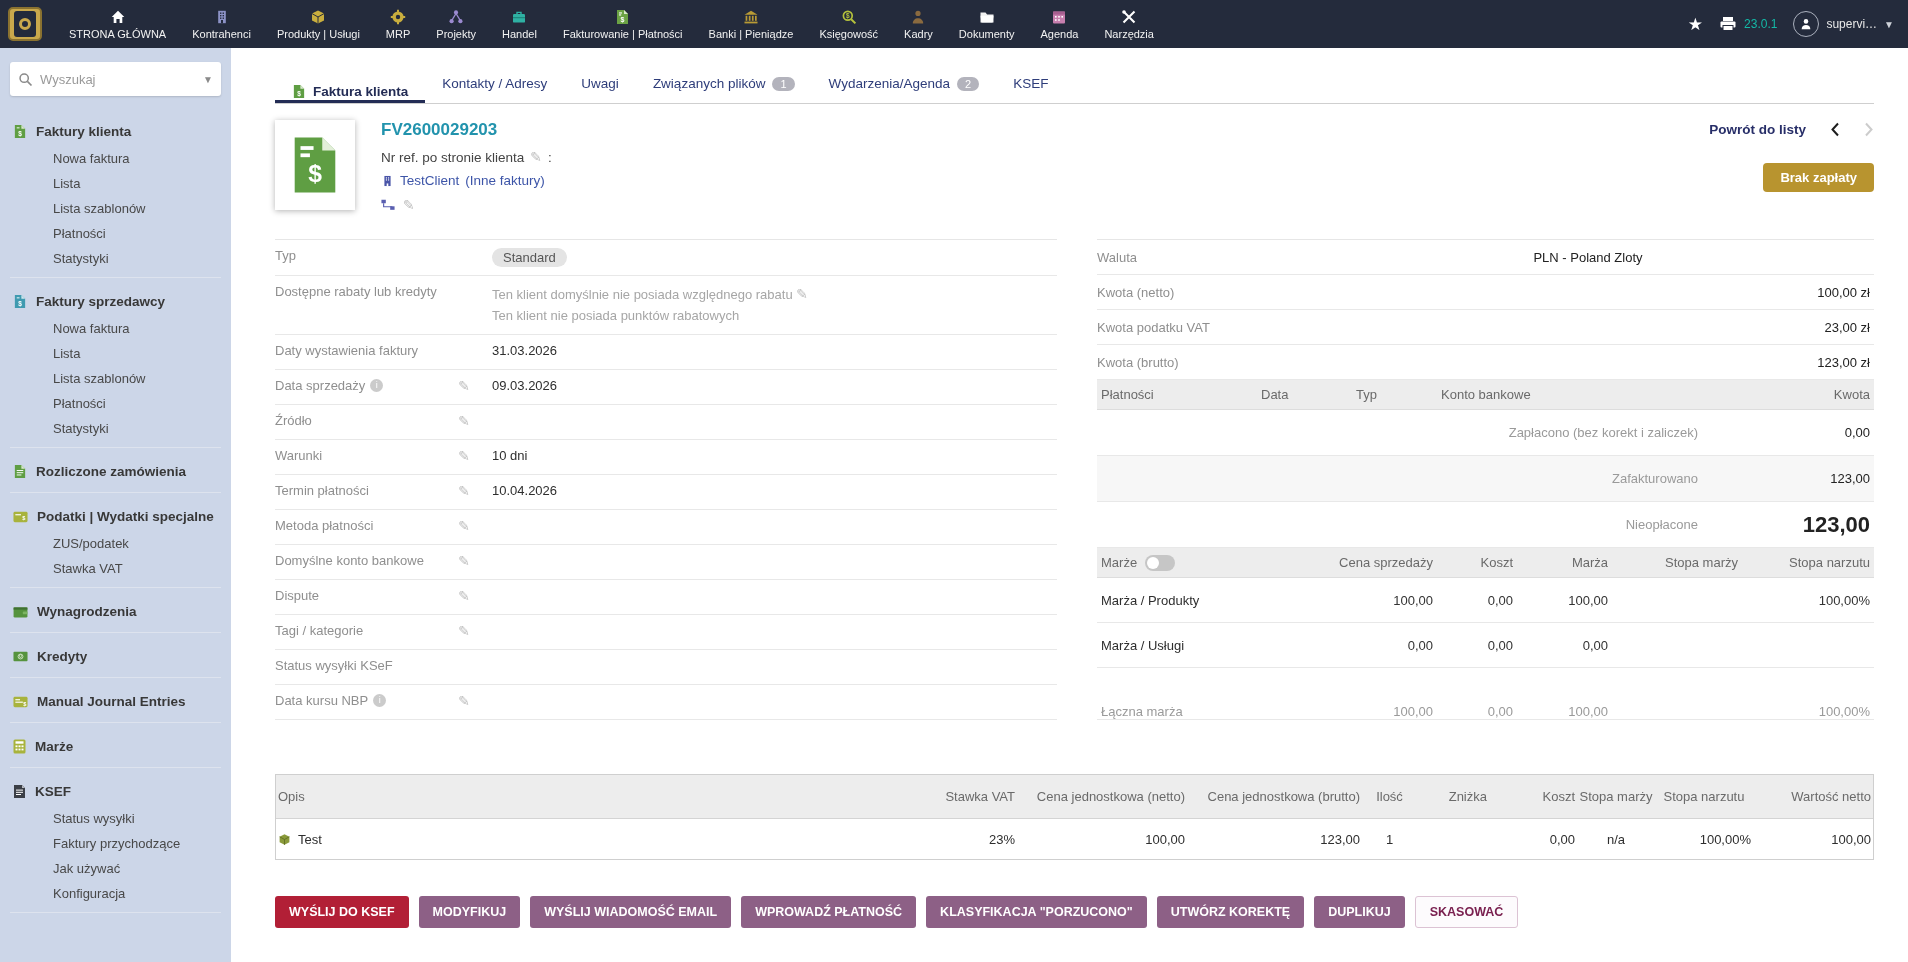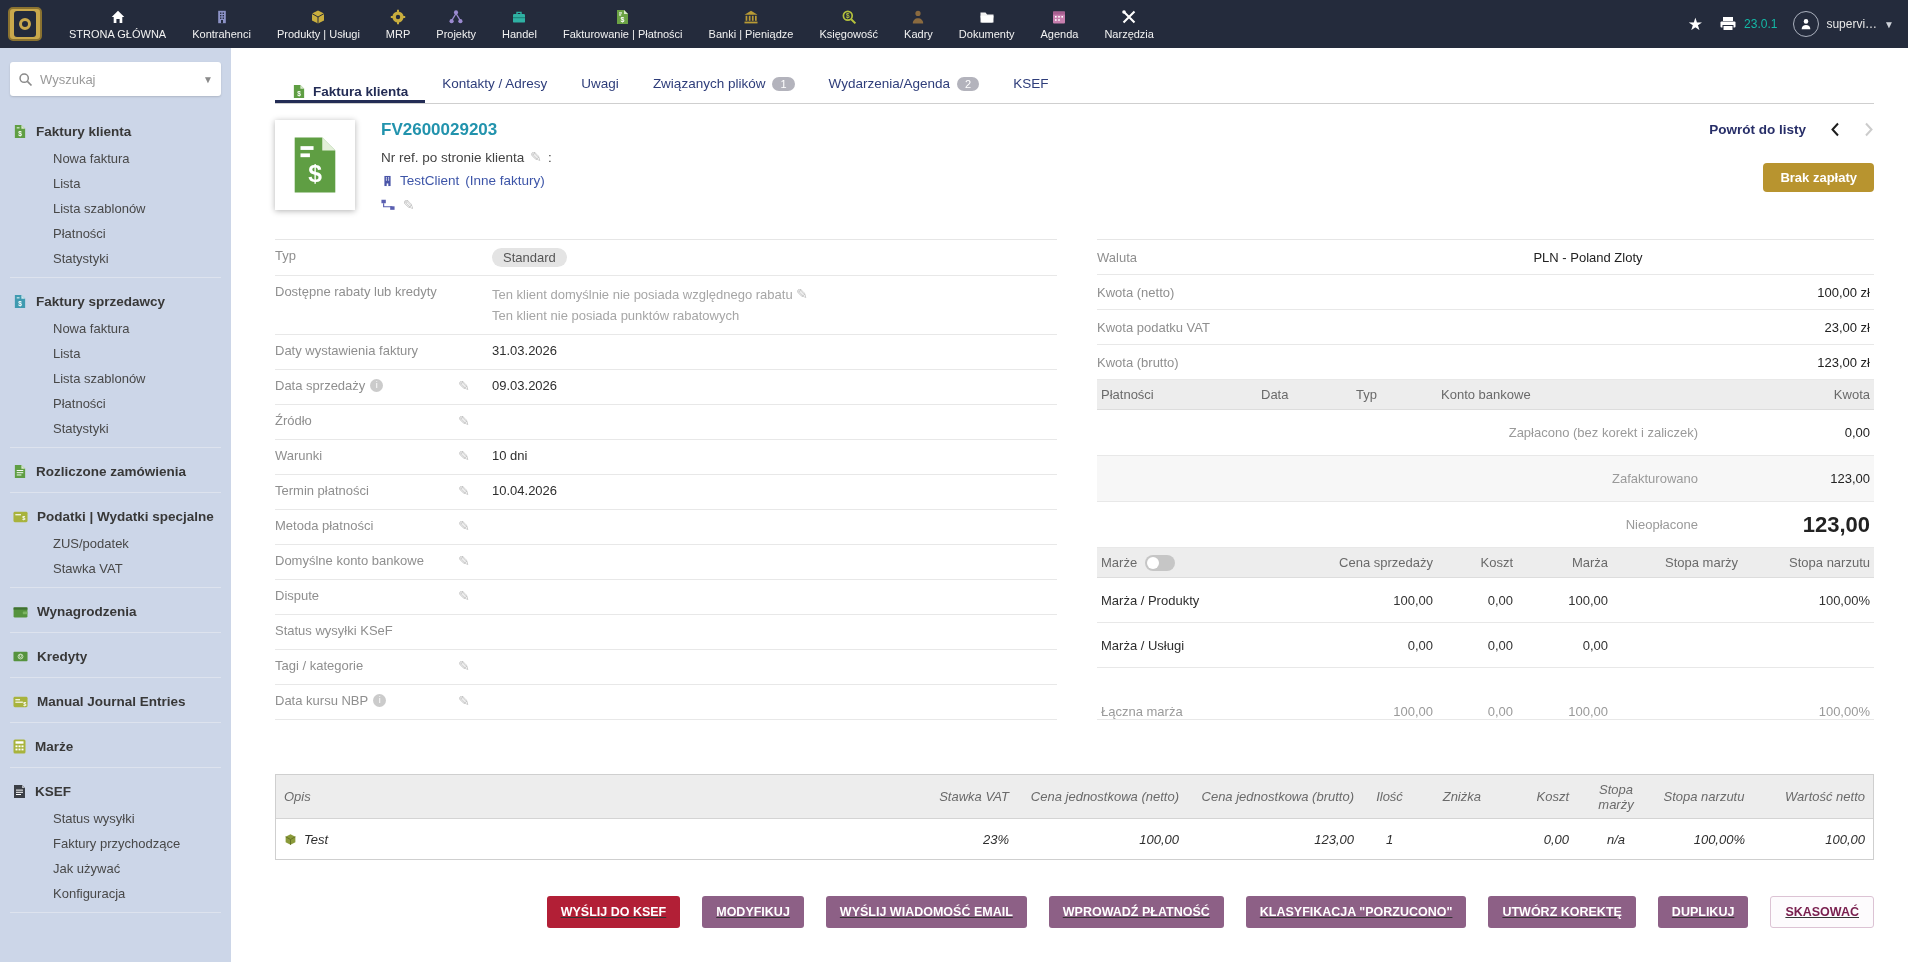--- a/index.html
+++ b/index.html
@@ -104,29 +104,29 @@
   .gray-row > div { color:#9a9a9a;margin-top:36px; }
   .toggle { display:inline-block; width:30px; height:16px; border-radius:9px; background:#c6c6c6;
     position:relative; vertical-align:middle; margin-left:8px; cursor:pointer; }
   .toggle::after { content:""; position:absolute; left:2px; top:2px; width:12px; height:12px; border-radius:50%; background:#fff; }
   .head-flex { display:flex; align-items:center; }
 
   
   .lines-wrap { margin-top:54px; border:1px solid #cfcfcf; }
   .lines-grid { display:grid; grid-template-columns:1fr 90px 170px 175px 55px 72px 88px 78px 98px 120px; }
   .lines-grid.grid-head { min-height:44px; border-bottom:1px solid #d4d4d4; }
-  .lines-grid > div { padding:5px 8px; display:flex; align-items:center;font-style:italic; }
+  .lines-grid > div { padding:5px 2px; display:flex; align-items:center; }
   .lh-right { justify-content:flex-end; text-align:right; }
   .lh-center { justify-content:center; text-align:center; }
   .lines-row { min-height:40px; }
   .lines-row > div { color:#2e2e2e; }
   .desc-cell { gap:7px; }
 
   
-  .actions { display:flex; justify-content:flex-end; gap:22px; margin-top:36px;text-decoration:underline; }
+  .actions { display:flex; gap:10px; margin-top:36px; }
   .btn { border:0; border-radius:3px; padding:8px 14px; font-size:12.5px; font-weight:bold; color:#fff;
     background:#8d6086; cursor:pointer; font-family:"Liberation Sans","DejaVu Sans",sans-serif; white-space:nowrap; }
   .btn-danger { background:#b21f36; }
   .btn-delete { background:#fdfbfd; color:#7a2150; border:1px solid #dcc3d4; }
 
   svg { display:block; }
 </style>
 </head>
 <body>
 
@@ -646,28 +646,28 @@
       </div>
       <div class="frow">
         <div class="flabel">
             <span>Dispute</span>
             <span class="pencil"></span>
           </div>
         <div class="fvalue"></div>
       </div>
       <div class="frow">
         <div class="flabel">
-            <span>Status wysyłki KSeF</span>
-          </div>
-        <div class="fvalue"></div>
-      </div>
-      <div class="frow">
-        <div class="flabel">
             <span>Tagi / kategorie</span>
             <span class="pencil"></span>
+          </div>
+        <div class="fvalue"></div>
+      </div>
+      <div class="frow">
+        <div class="flabel">
+            <span>Status wysyłki KSeF</span>
           </div>
         <div class="fvalue"></div>
       </div>
       <div class="frow">
         <div class="flabel">
             <span>Data kursu NBP</span>
             <span class="info-dot">i</span>
             <span class="pencil"></span>
           </div>
         <div class="fvalue"></div>

